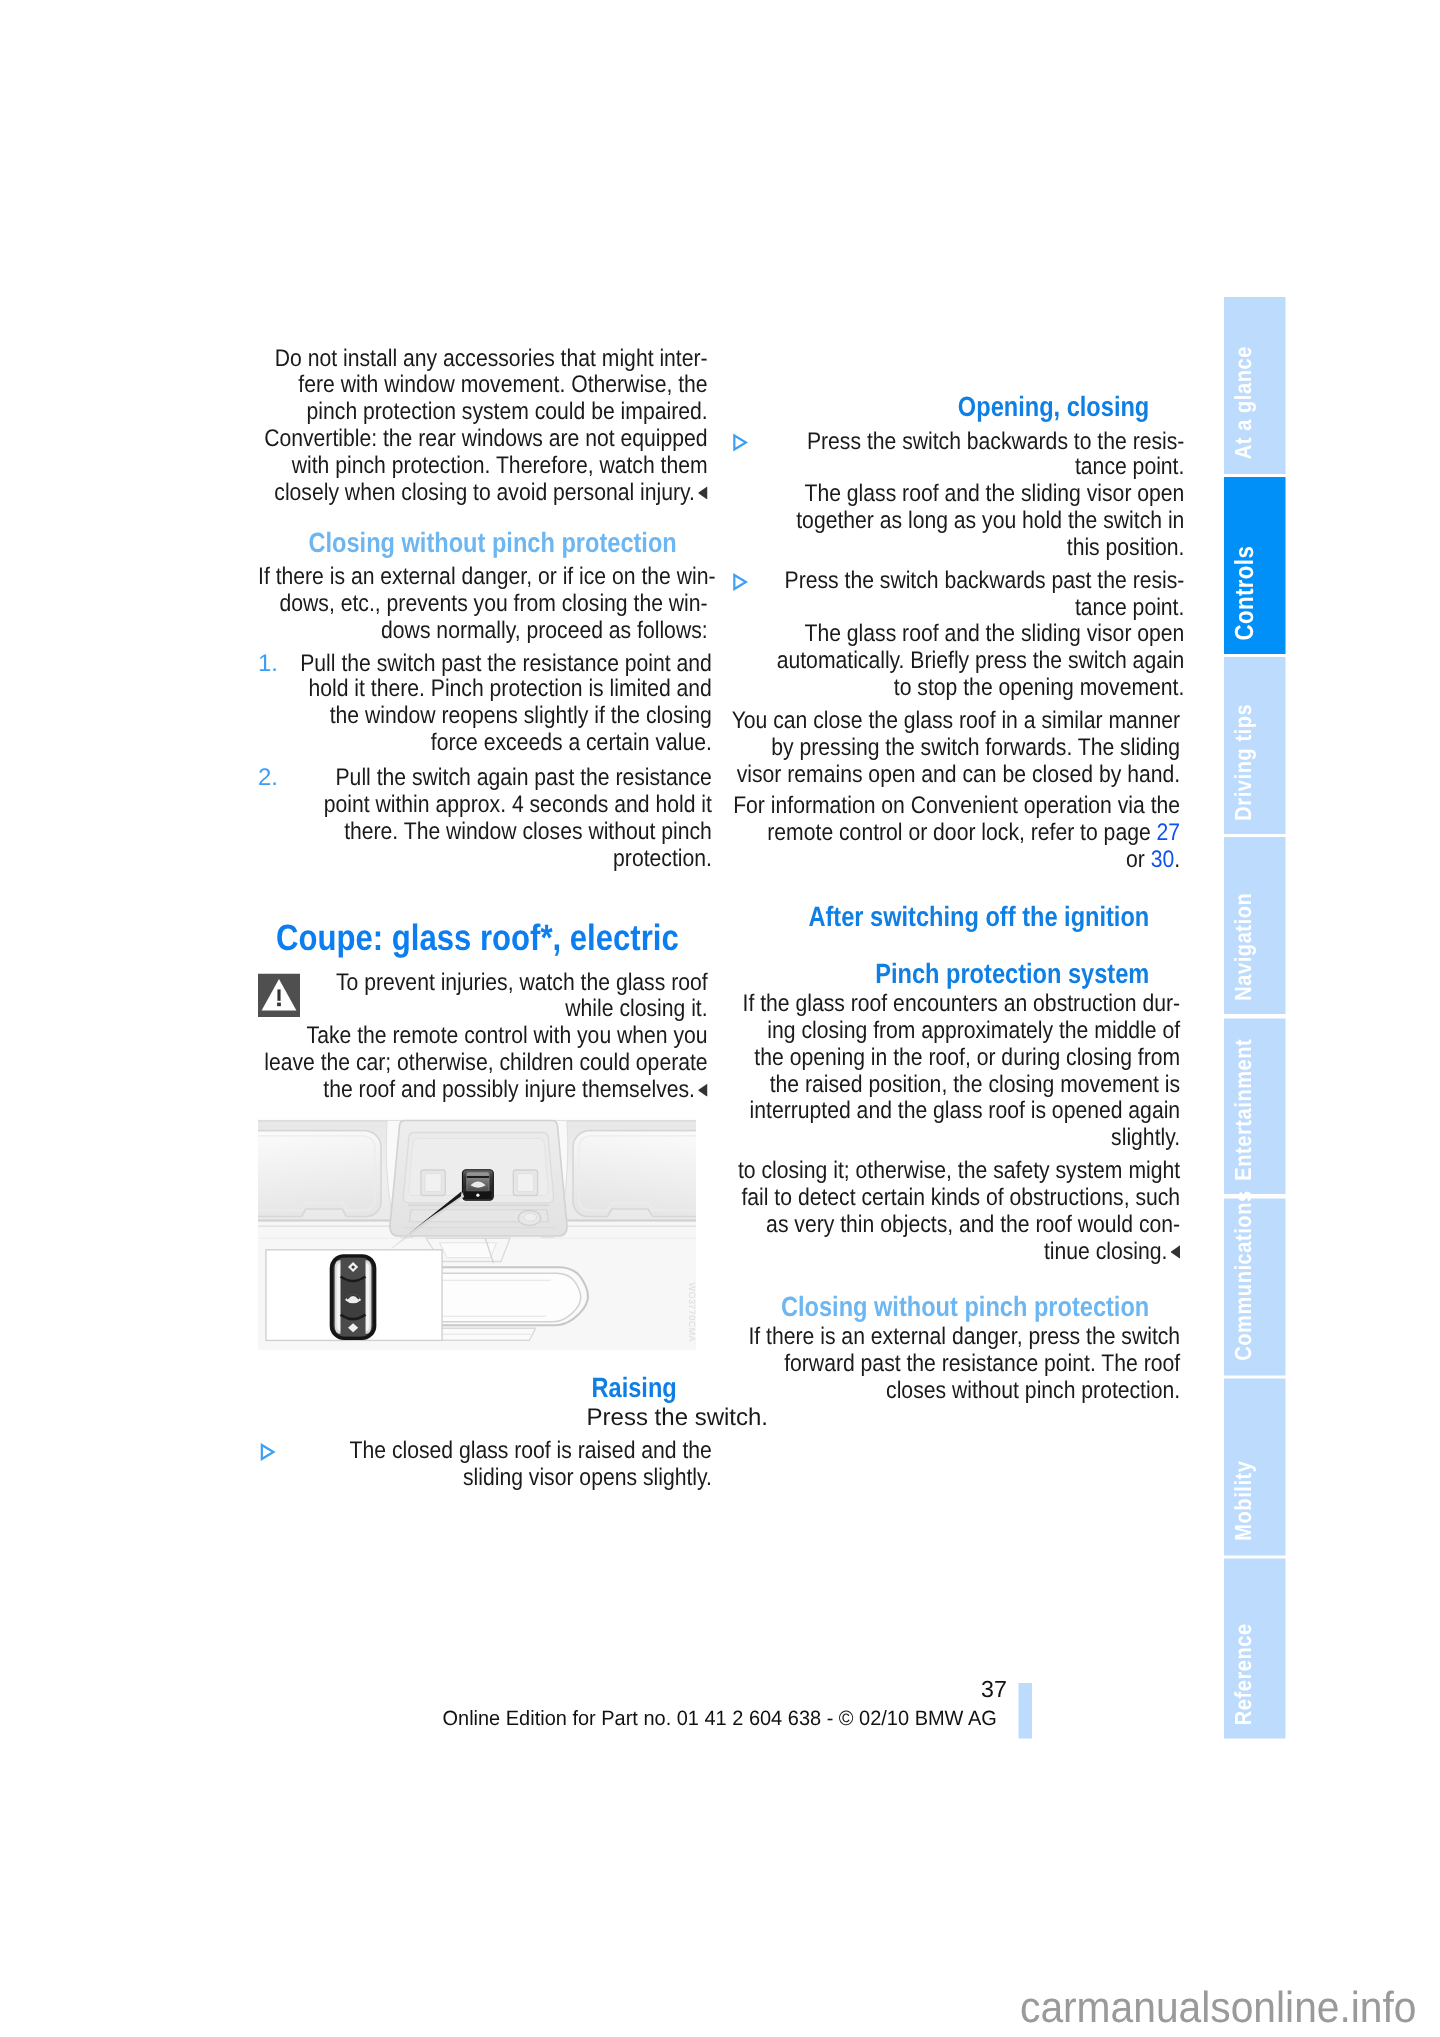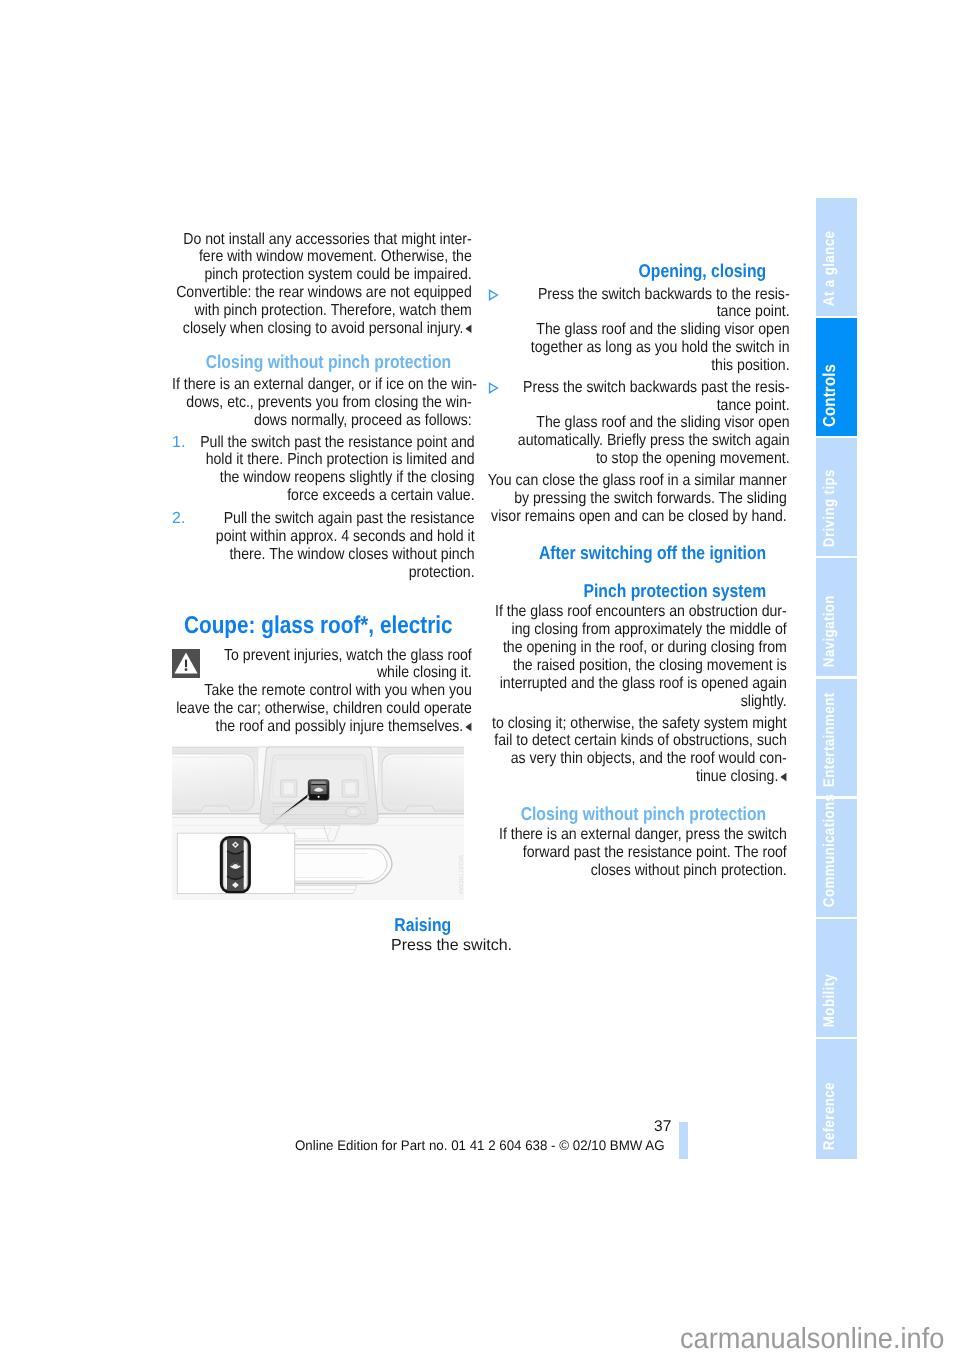--- a/index.html
+++ b/index.html
@@ -257,37 +257,45 @@
     <path d="M10.2 30.5 q5.4 -7.6 10.8 0 q-5.4 4.6 -10.8 0 Z" fill="#ededed"></path>
     <path d="M11.6 29.8 q4.0 -5.0 8.0 0" fill="none" stroke="#3a3a3a" stroke-width="1.3"></path>
     <path d="M12.2 49.0 l3.4 -3.0 l3.4 3.0 l-3.4 3.0 Z" fill="#f0f0f0"></path>
   </g>
 </svg>
       <span class="figcode">WO3770CMA</span>
     </div>
 
     <h2 class="h2 afterfig">Raising</h2>
     <p class="para">Press the switch.</p>
+    <div class="bullet"><span class="bmark"><svg viewBox="0 0 11 12" width="11" height="12">
+            <path d="M1.55 1.35 L9.3 6 L1.55 10.65 Z" fill="none" stroke="#3a9ff5" stroke-width="1.45" stroke-linejoin="miter"></path>
+          </svg></span><span class="btxt"><span class="ln">The closed glass roof is raised and the</span><span class="ln">sliding visor opens slightly.</span></span></div>
   </div>
 
   <div class="col col-right">
     <h2 class="h2 first">Opening, closing</h2>
 
     <div class="bullet"><span class="bmark"><svg viewBox="0 0 11 12" width="11" height="12">
             <path d="M1.55 1.35 L9.3 6 L1.55 10.65 Z" fill="none" stroke="#3a9ff5" stroke-width="1.45" stroke-linejoin="miter"></path>
           </svg></span><span class="btxt"><span class="ln">Press the switch backwards to the resis-</span><span class="ln">tance point.</span><span class="ln">The glass roof and the sliding visor open</span><span class="ln">together as long as you hold the switch in</span><span class="ln">this position.</span></span></div>
     <div class="bullet"><span class="bmark"><svg viewBox="0 0 11 12" width="11" height="12">
             <path d="M1.55 1.35 L9.3 6 L1.55 10.65 Z" fill="none" stroke="#3a9ff5" stroke-width="1.45" stroke-linejoin="miter"></path>
           </svg></span><span class="btxt"><span class="ln">Press the switch backwards past the resis-</span><span class="ln">tance point.</span><span class="ln">The glass roof and the sliding visor open</span><span class="ln">automatically. Briefly press the switch again</span><span class="ln">to stop the opening movement.</span></span></div>
 
     <p class="para">
         <span class="ln">You can close the glass roof in a similar manner</span>
         <span class="ln">by pressing the switch forwards. The sliding</span>
         <span class="ln">visor remains open and can be closed by hand.</span>
       </p>
+    <p class="para">
+        <span class="ln">For information on Convenient operation via the</span>
+        <span class="ln"><span>remote control or door lock, refer to page </span><a class="pglink">27</a></span>
+        <span class="ln"><span>or </span><a class="pglink">30</a><span>.</span></span>
+      </p>
 
     <h2 class="h2">After switching off the ignition</h2>
 
     <h2 class="h2">Pinch protection system</h2>
     <p class="para">
         <span class="ln">If the glass roof encounters an obstruction dur-</span>
         <span class="ln">ing closing from approximately the middle of</span>
         <span class="ln">the opening in the roof, or during closing from</span>
         <span class="ln">the raised position, the closing movement is</span>
         <span class="ln">interrupted and the glass roof is opened again</span>

